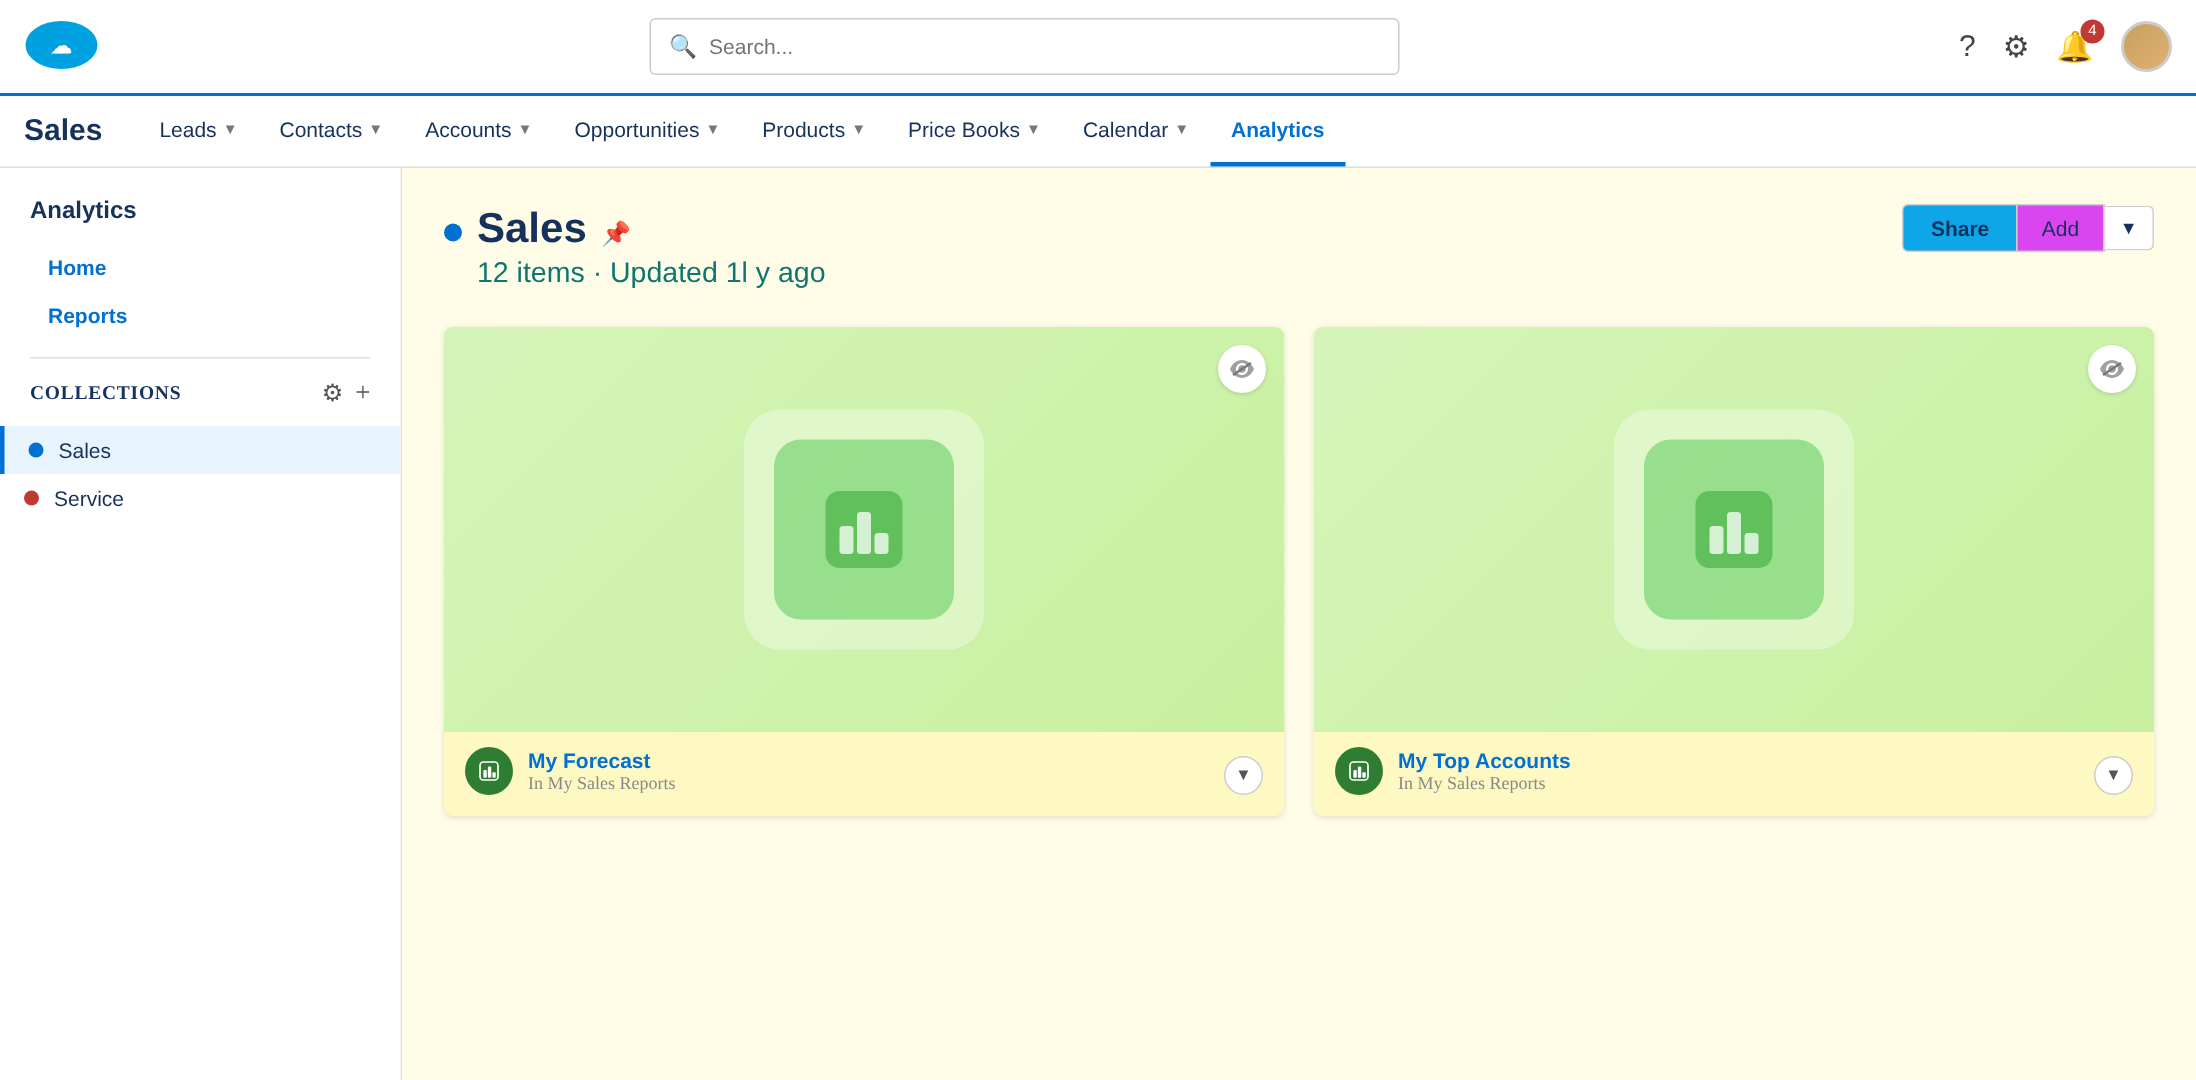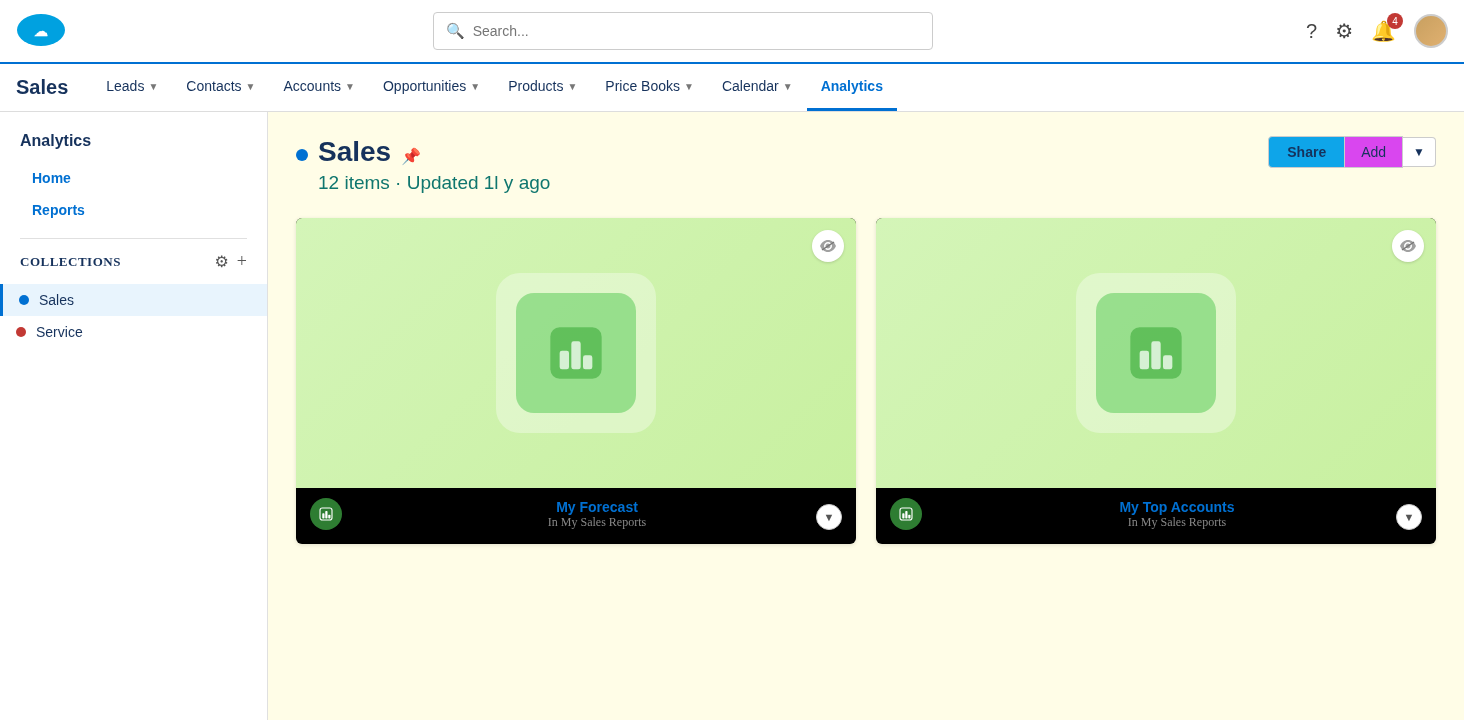--- a/index.html
+++ b/index.html
@@ -278,25 +278,24 @@
       border-radius: 0 4px 4px 0;
     }
 
     
     .cards-grid {
       display: grid;
       grid-template-columns: 1fr 1fr;
       gap: 20px;
     }
     .card {
-      background: #000000;
+      background: #fef9c3;
       border-radius: 6px;
       overflow: hidden;
       box-shadow: 0 1px 4px rgba(0,0,0,0.12);
-      text-align: center;
     }
     .card-thumbnail {
       background: linear-gradient(135deg, #d4f5b8, #c8f0a0);
       height: 270px;
       display: flex;
       align-items: center;
       justify-content: center;
       position: relative;
     }
     .card-eye-icon {

